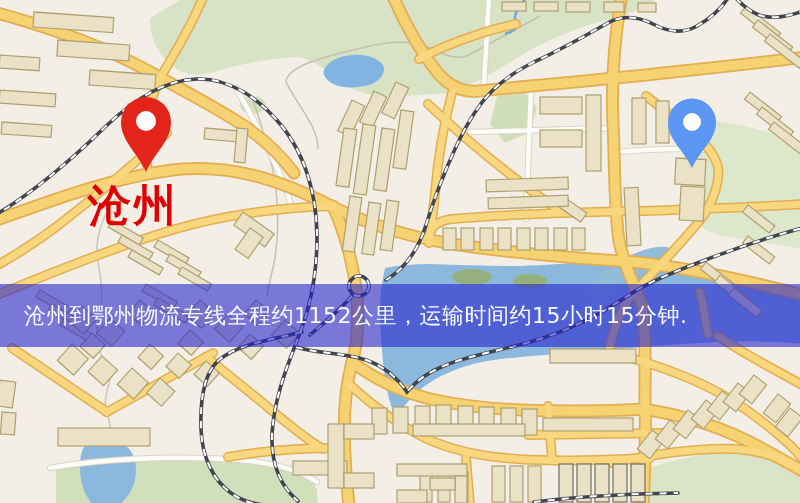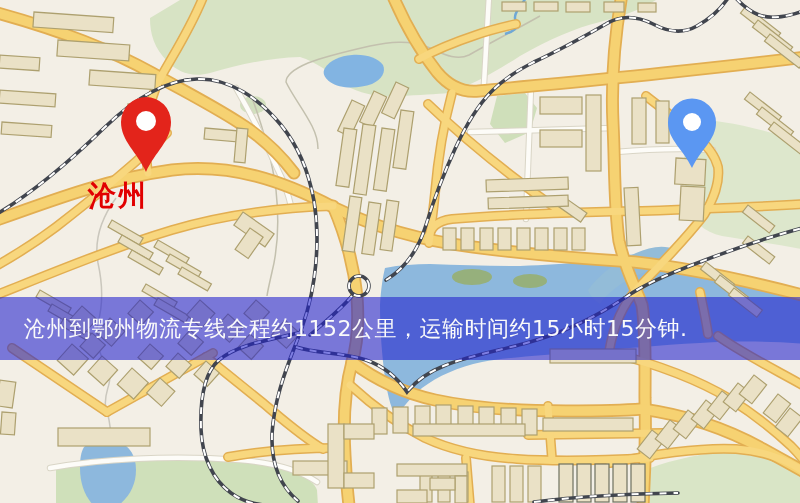--- a/index.html
+++ b/index.html
@@ -10,24 +10,24 @@
   }
   .stage svg.map{position:absolute;left:0;top:0;}
   .pin{position:absolute;pointer-events:none;}
   .pin-origin{left:116px;top:95px;}
   .pin-dest{left:664px;top:97px;}
   .city-label{
     position:absolute;font-weight:bold;white-space:nowrap;
     font-family:"DejaVu Sans","Liberation Sans",sans-serif;
     text-shadow:0 0 1px rgba(255,255,255,.35);
   }
-  .label-origin{left:88px;top:177px;font-size:28px;letter-spacing:2px;}
+  .label-origin{left:88px;top:177px;font-size:43px;letter-spacing:2px;}
   .label-dest{left:640px;top:179px;font-size:42px;letter-spacing:3px;}
   .info-banner{
-    position:absolute;left:0;top:297px;width:800px;height:63px;
+    position:absolute;left:0;top:284px;width:800px;height:63px;
     display:flex;align-items:center;
   }
   .info-banner p{
     margin:0;padding-left:24px;font-size:22px;letter-spacing:0.5px;
     font-weight:500;white-space:nowrap;
   }
 </style>
 </head>
 <body>
 

